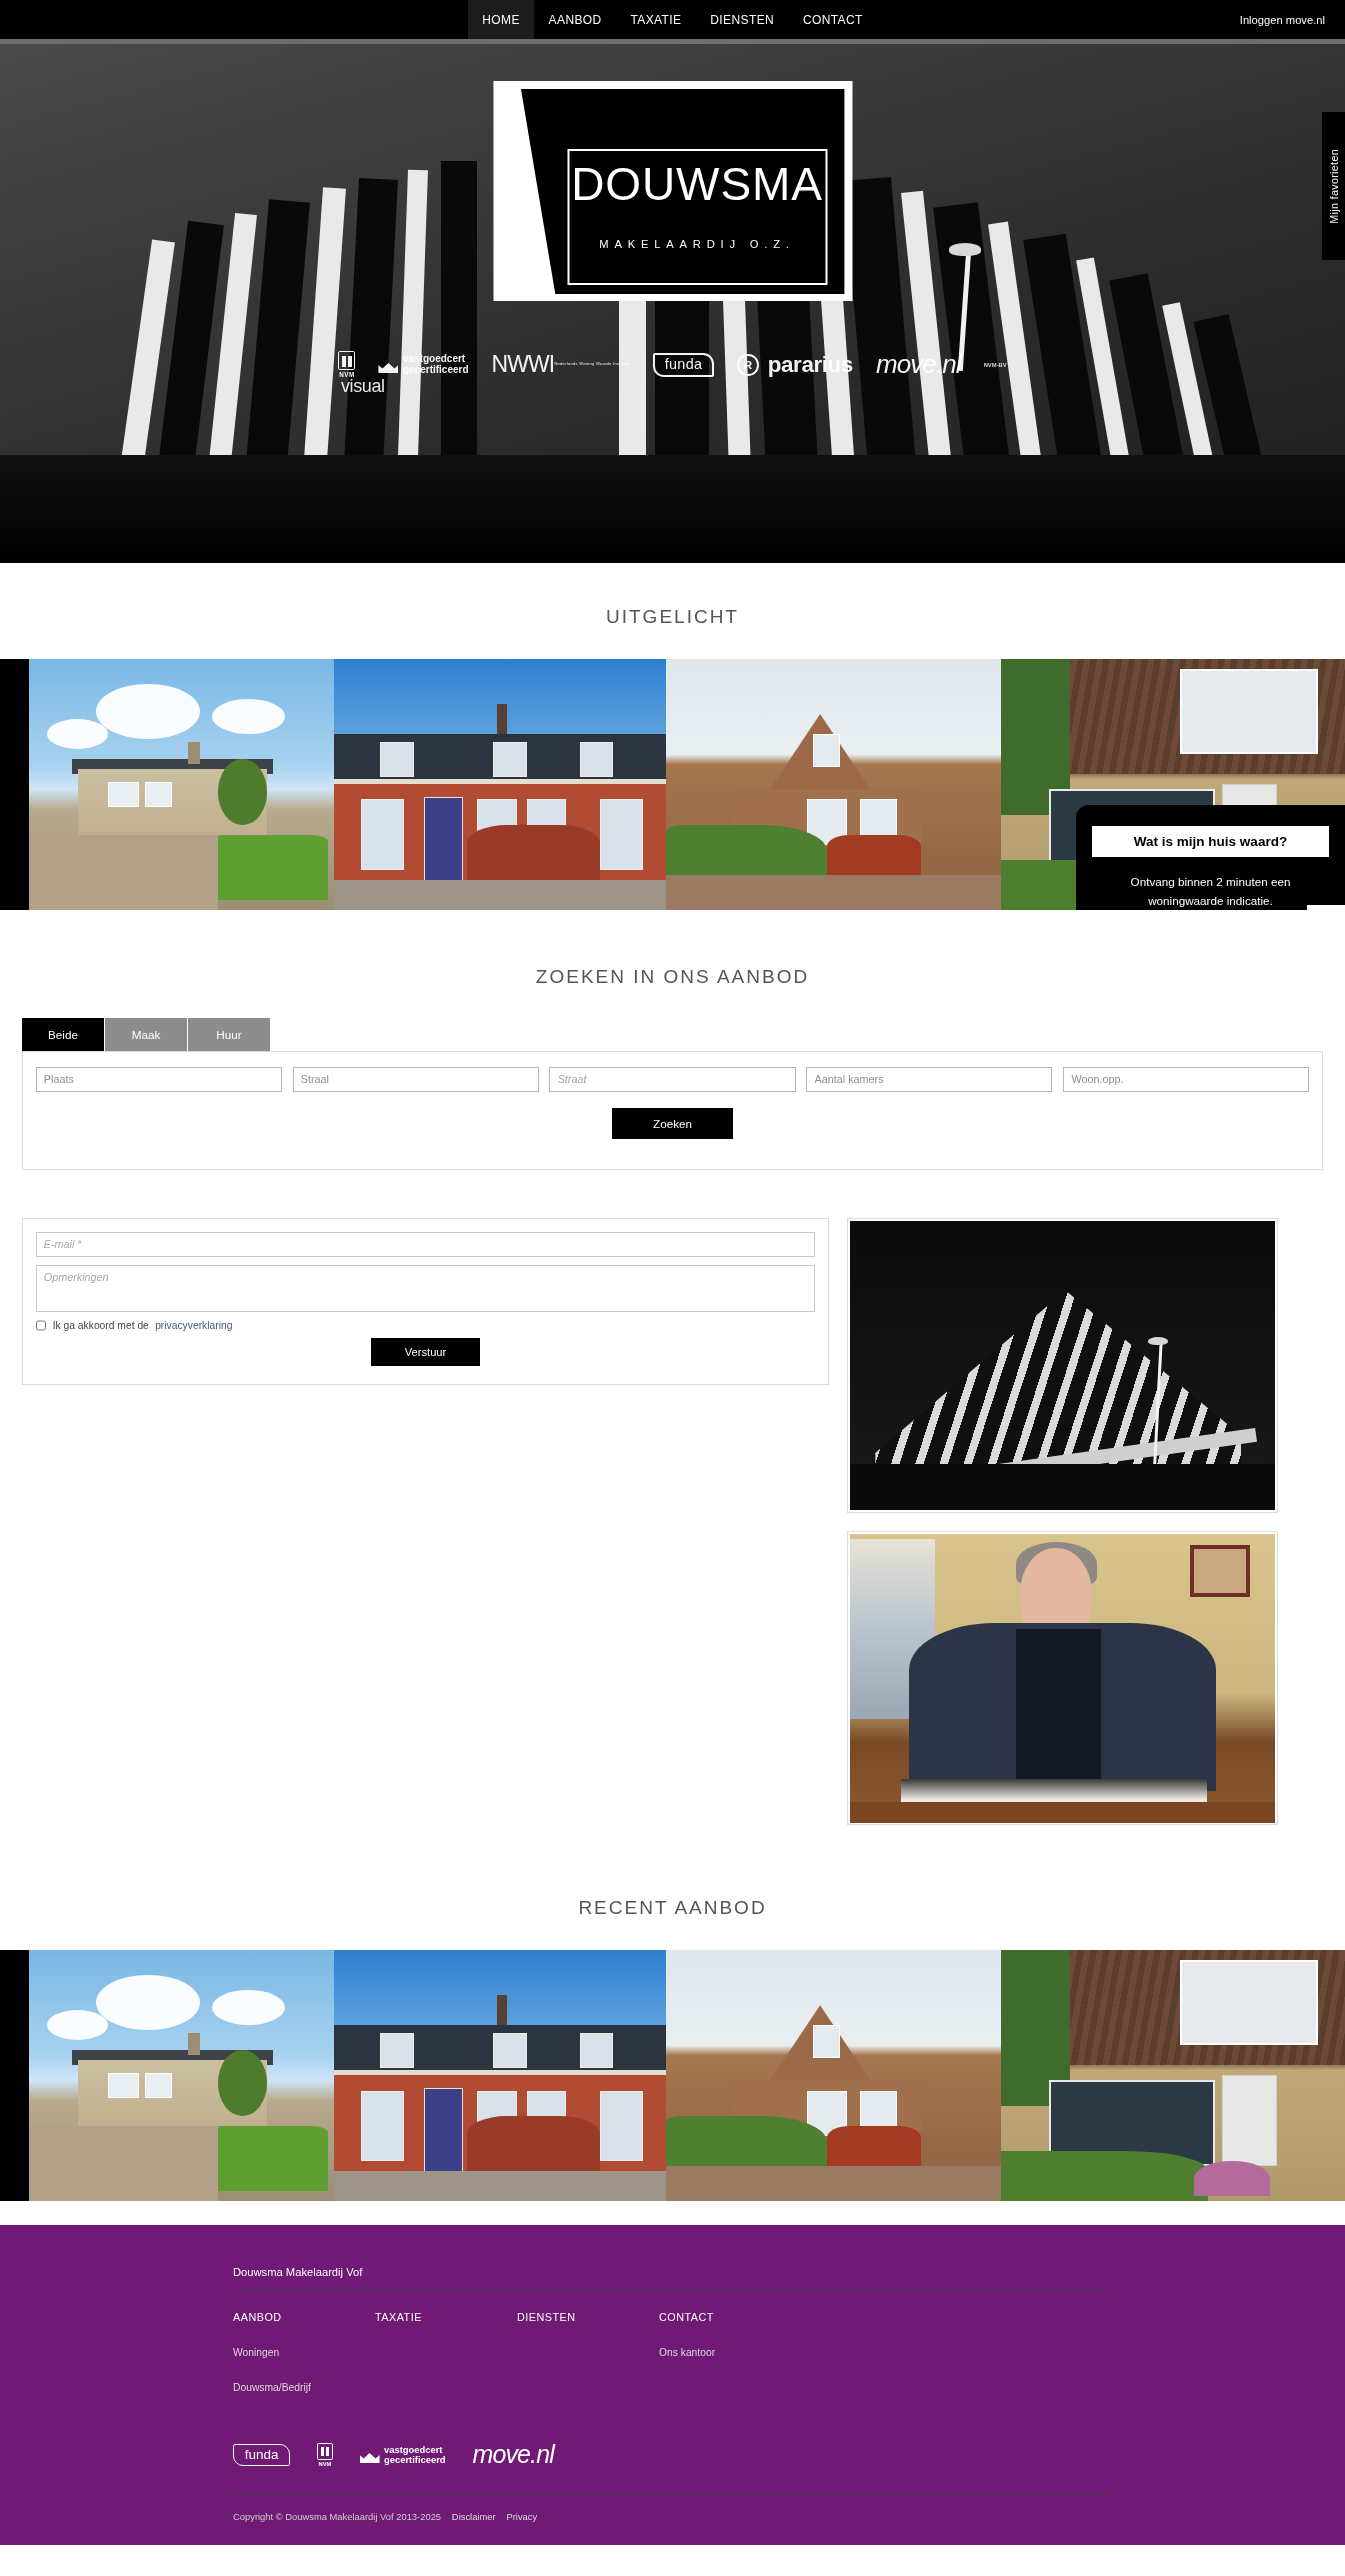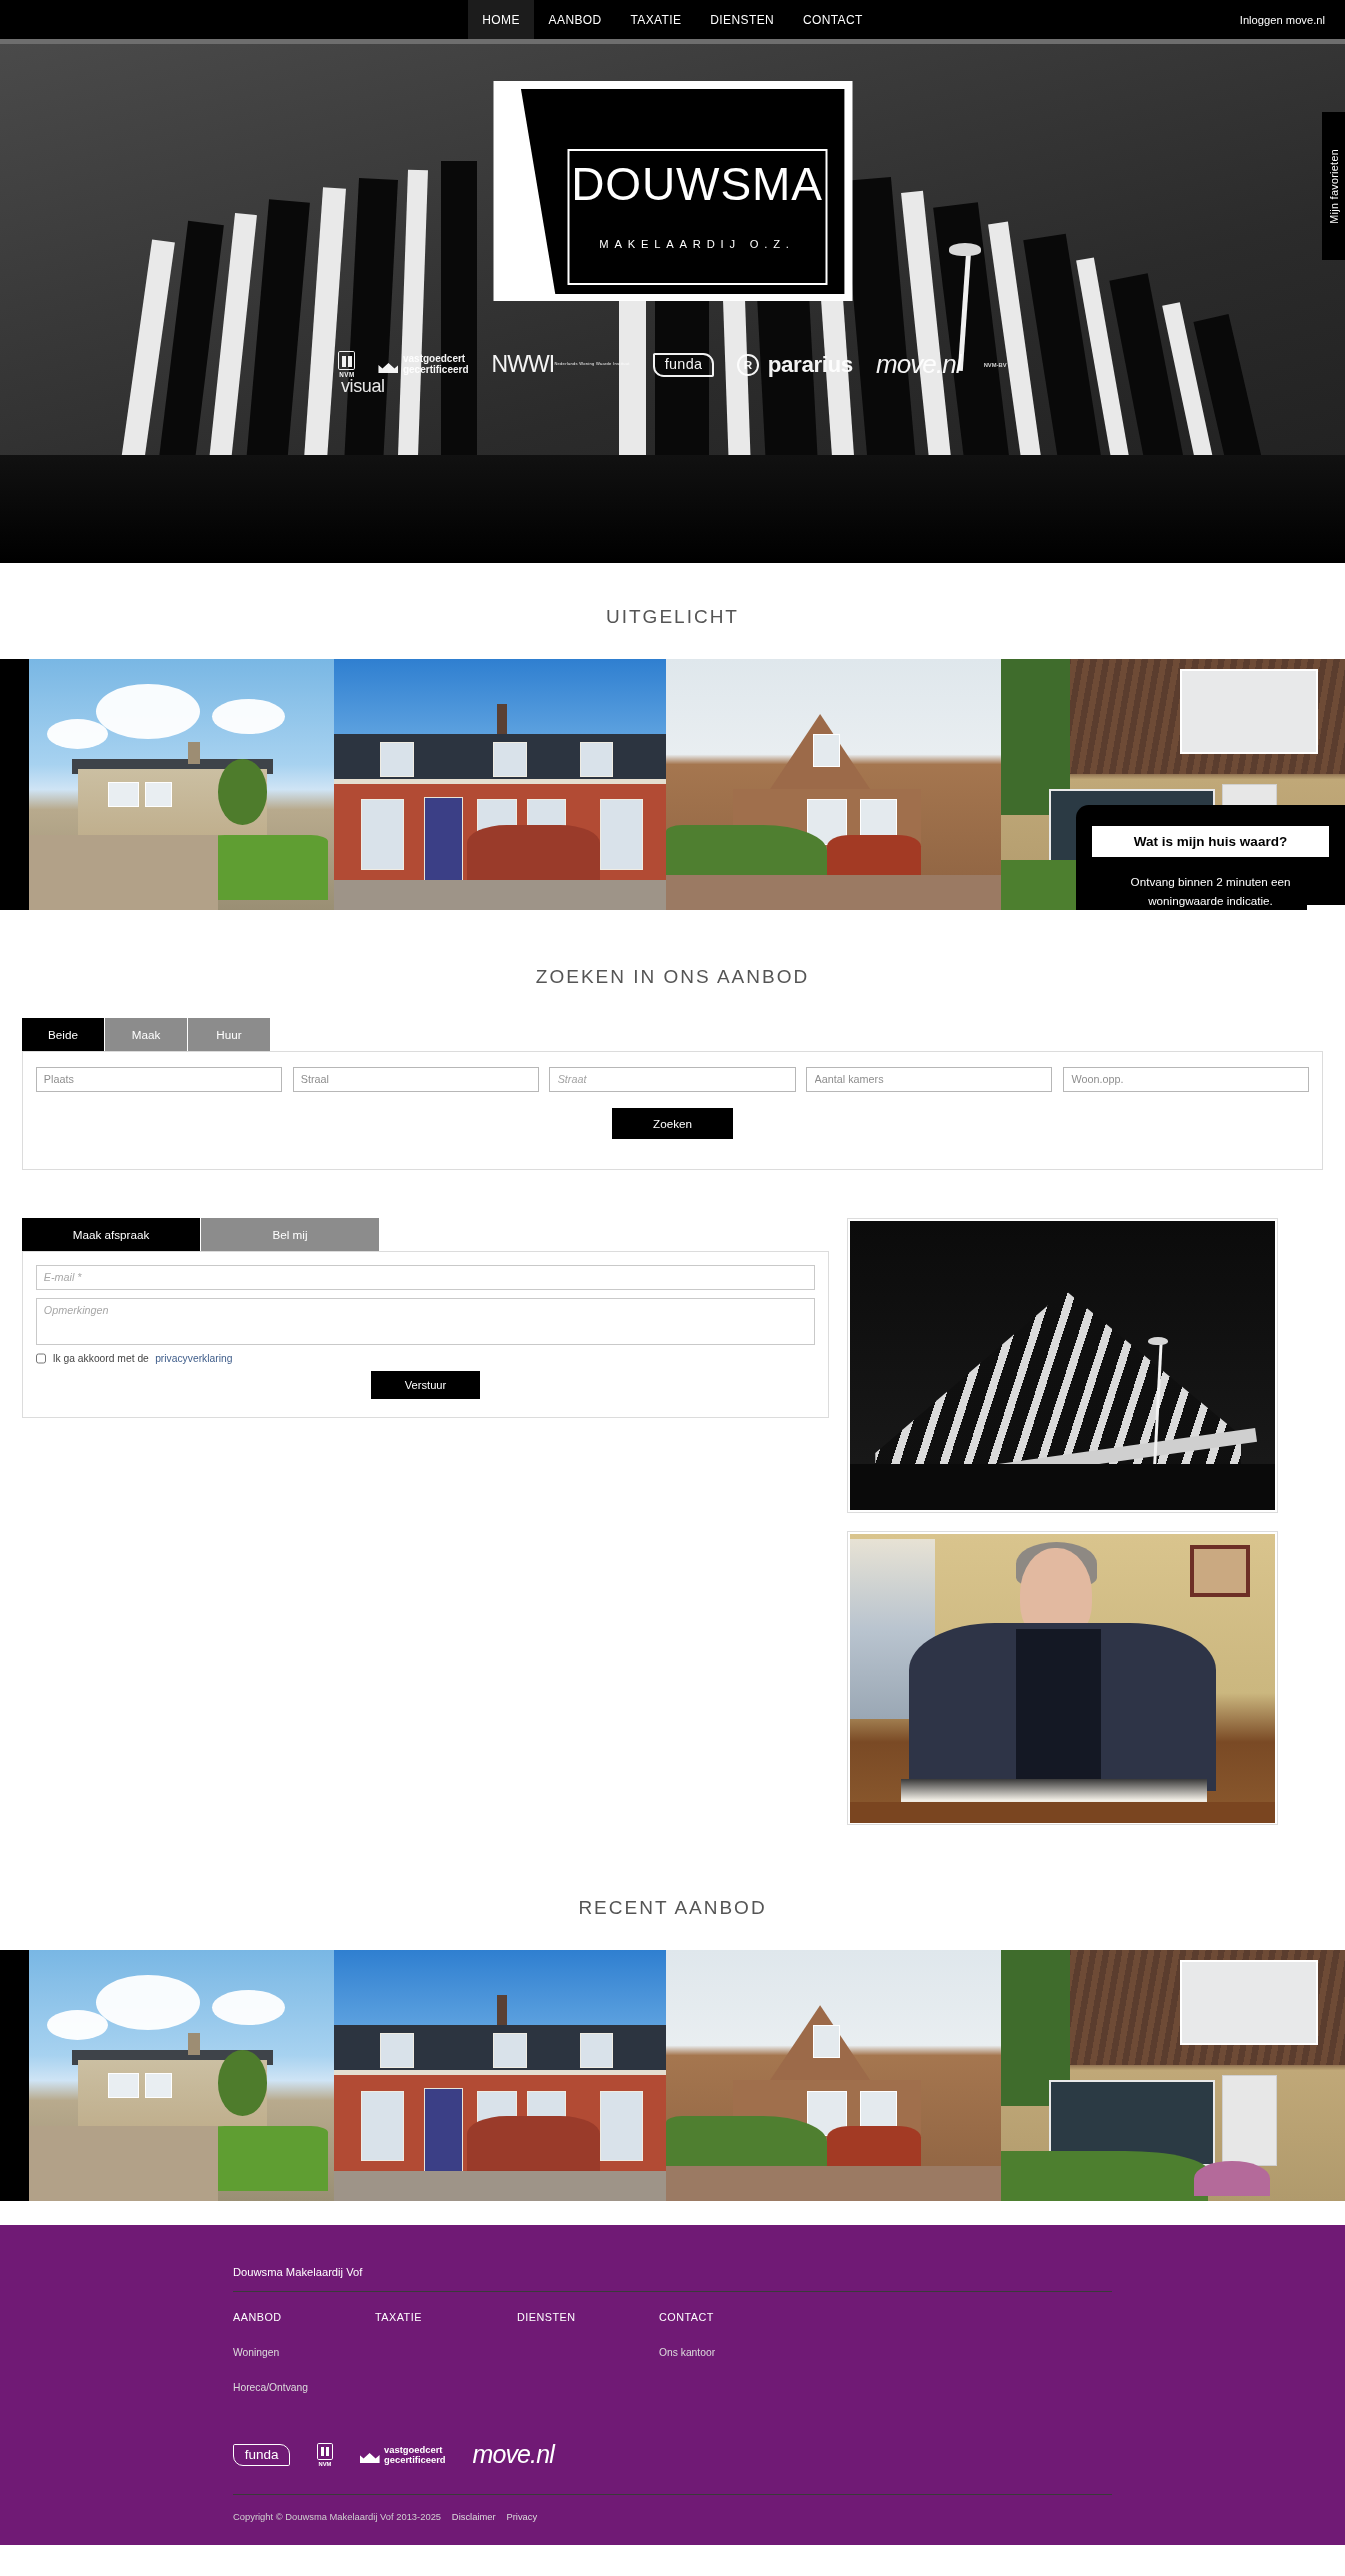--- a/index.html
+++ b/index.html
@@ -682,24 +682,20 @@
       <div class="search-btn-row">
         <button class="search-btn">Zoeken</button>
       </div>
     </div>
   </div>
 </div>
 
 <div class="mid">
 
   <div class="contact-col">
-    <div class="contact-tabs">
-      <div class="ctab active">Maak afspraak</div>
-      <div class="ctab inactive">Bel mij</div>
-    </div>
     <div class="contact-panel">
       <input type="text" placeholder="E-mail *" style="">
       <textarea placeholder="Opmerkingen" style=""></textarea>
       <div class="privacy-row">
         <input type="checkbox" style="">
         <span>Ik ga akkoord met de </span>
         <span class="privacy-link">privacyverklaring</span>
       </div>
       <div class="verstuur-row">
         <button class="verstuur">Verstuur</button>
@@ -802,21 +798,21 @@
 
 <footer class="footer">
   <div class="footer-inner">
     <div class="f-company">Douwsma Makelaardij Vof</div>
     <div class="f-rule"></div>
 
     <div class="f-cols">
       <div class="f-col">
         <div class="f-head">AANBOD</div>
         <span class="f-link">Woningen</span>
-        <span class="f-link">Horeca/Ontvang</span>
+        <span class="f-link">Douwsma/Bedrijf</span>
       </div>
       <div class="f-col">
         <div class="f-head">TAXATIE</div>
       </div>
       <div class="f-col">
         <div class="f-head">DIENSTEN</div>
       </div>
       <div class="f-col wide">
         <div class="f-head">CONTACT</div>
         <span class="f-link">Ons kantoor</span>

